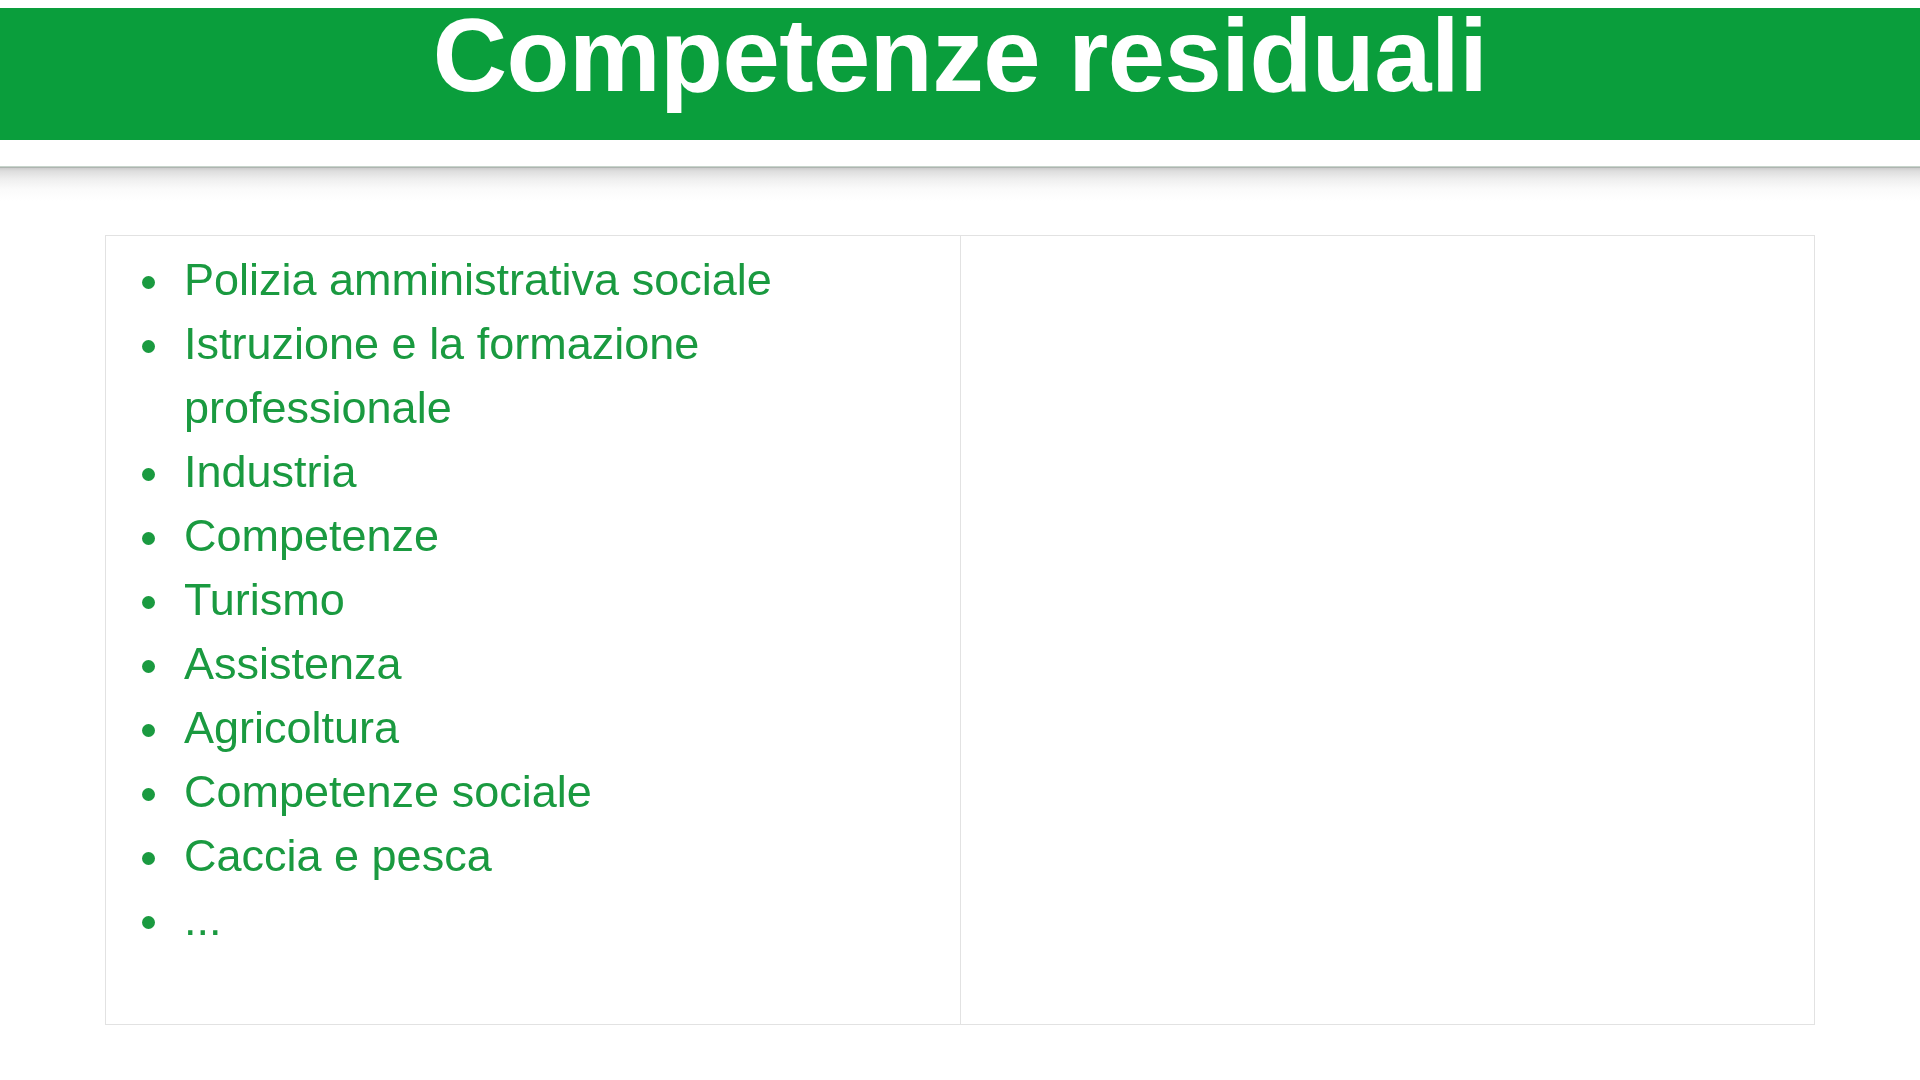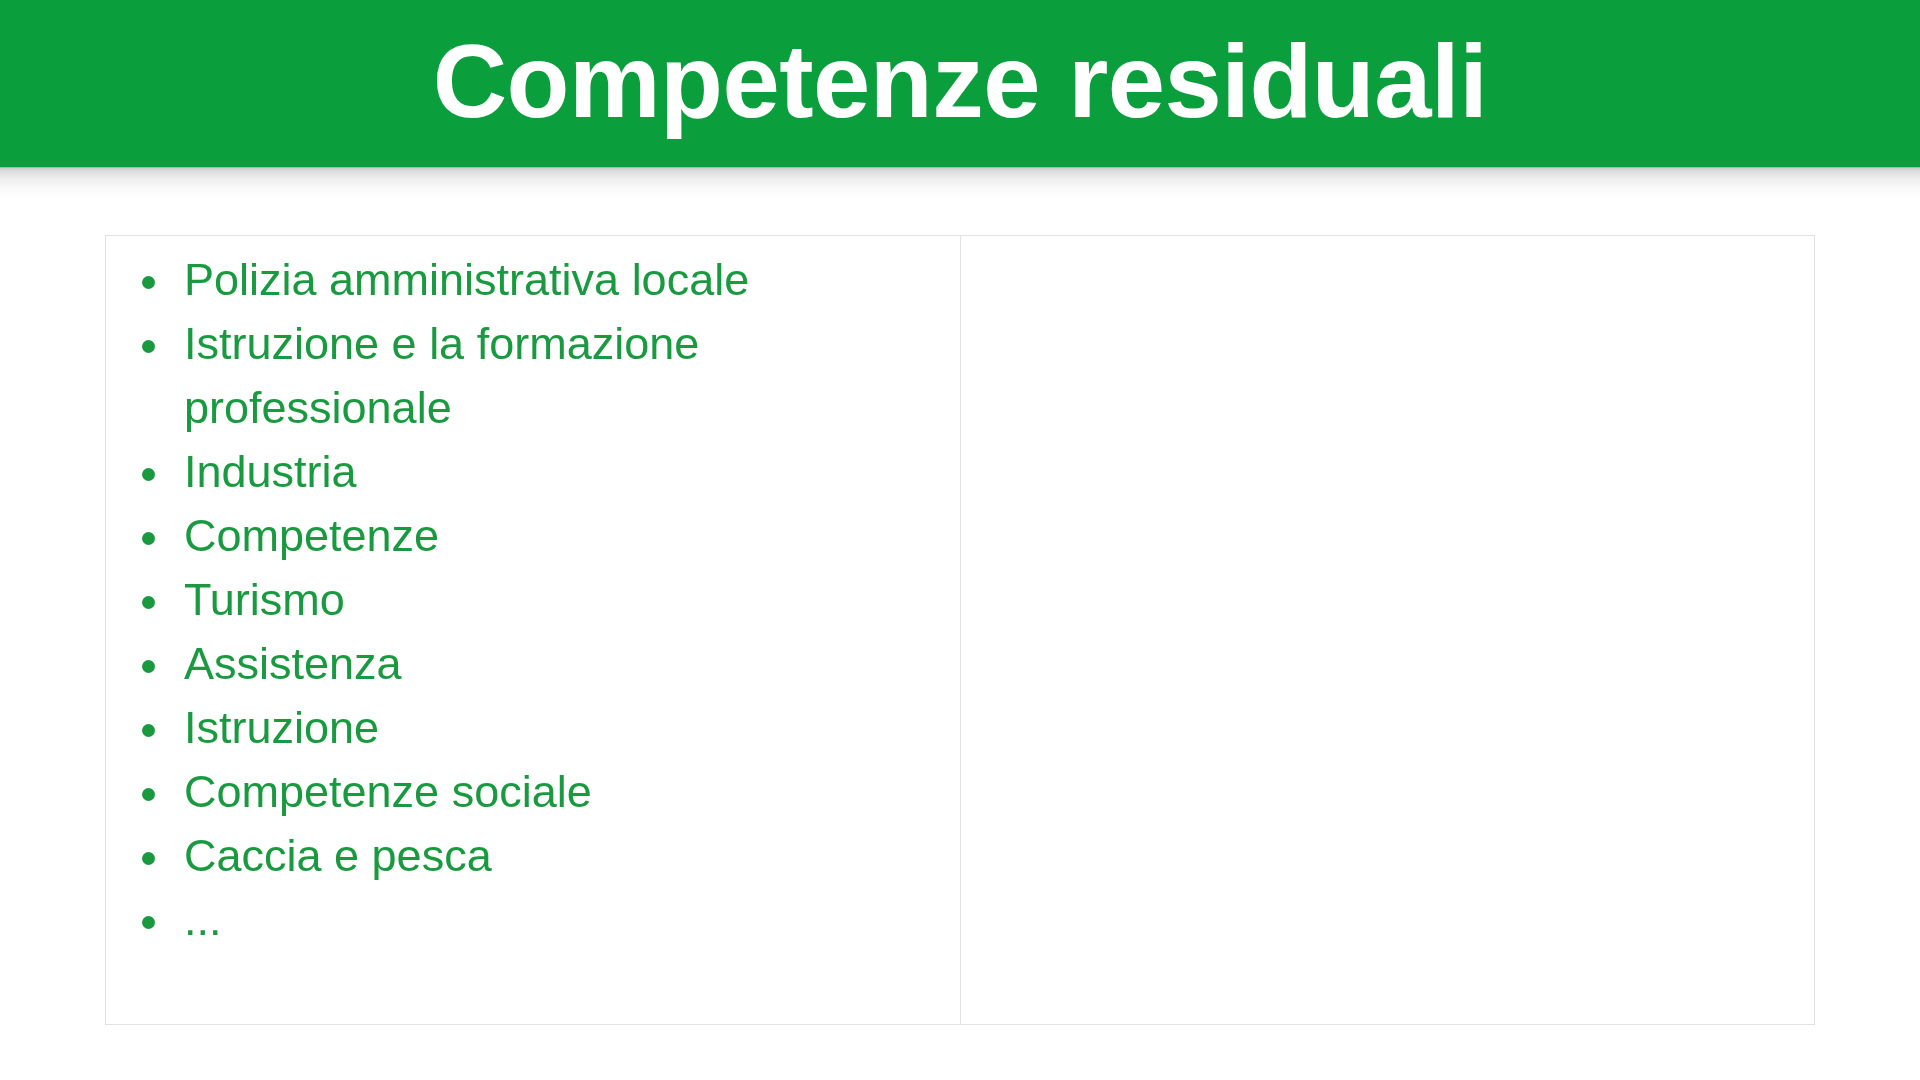--- a/index.html
+++ b/index.html
@@ -16,26 +16,25 @@
     position: relative;
     width: 1920px;
     height: 1080px;
     background: #ffffff;
   }
 
   
   .title-band {
     position: absolute;
     left: 0;
-    top: 0;
-    width: 1920px;
-    height: 167px;
+    top: 8px;
+    width: 1920px;
+    height: 132px;
     background: #0a9e3c;
     display: flex;
-    align-items: center;
     justify-content: center;
     z-index: 3;
   }
 
   .title-text {
     color: #ffffff;
     font-family: "Liberation Sans", sans-serif;
     font-weight: bold;
     font-size: 103px;
     line-height: 1;
@@ -138,21 +137,21 @@
   <div class="band-shadow-edge"></div>
   <div class="band-shadow"></div>
 
   <div class="content-frame">
 
     <div class="col-left">
       <ul class="bullet-list">
 
         <li class="bullet-item">
           <span class="bullet-dot"></span>
-          <span class="bullet-label">Polizia amministrativa locale</span>
+          <span class="bullet-label">Polizia amministrativa sociale</span>
         </li>
 
         <li class="bullet-item">
           <span class="bullet-dot"></span>
           <span class="bullet-label">Istruzione e la formazione professionale</span>
         </li>
 
         <li class="bullet-item">
           <span class="bullet-dot"></span>
           <span class="bullet-label">Industria</span>
@@ -168,21 +167,21 @@
           <span class="bullet-label">Turismo</span>
         </li>
 
         <li class="bullet-item">
           <span class="bullet-dot"></span>
           <span class="bullet-label">Assistenza</span>
         </li>
 
         <li class="bullet-item">
           <span class="bullet-dot"></span>
-          <span class="bullet-label">Istruzione</span>
+          <span class="bullet-label">Agricoltura</span>
         </li>
 
         <li class="bullet-item">
           <span class="bullet-dot"></span>
           <span class="bullet-label">Competenze sociale</span>
         </li>
 
         <li class="bullet-item">
           <span class="bullet-dot"></span>
           <span class="bullet-label">Caccia e pesca</span>

